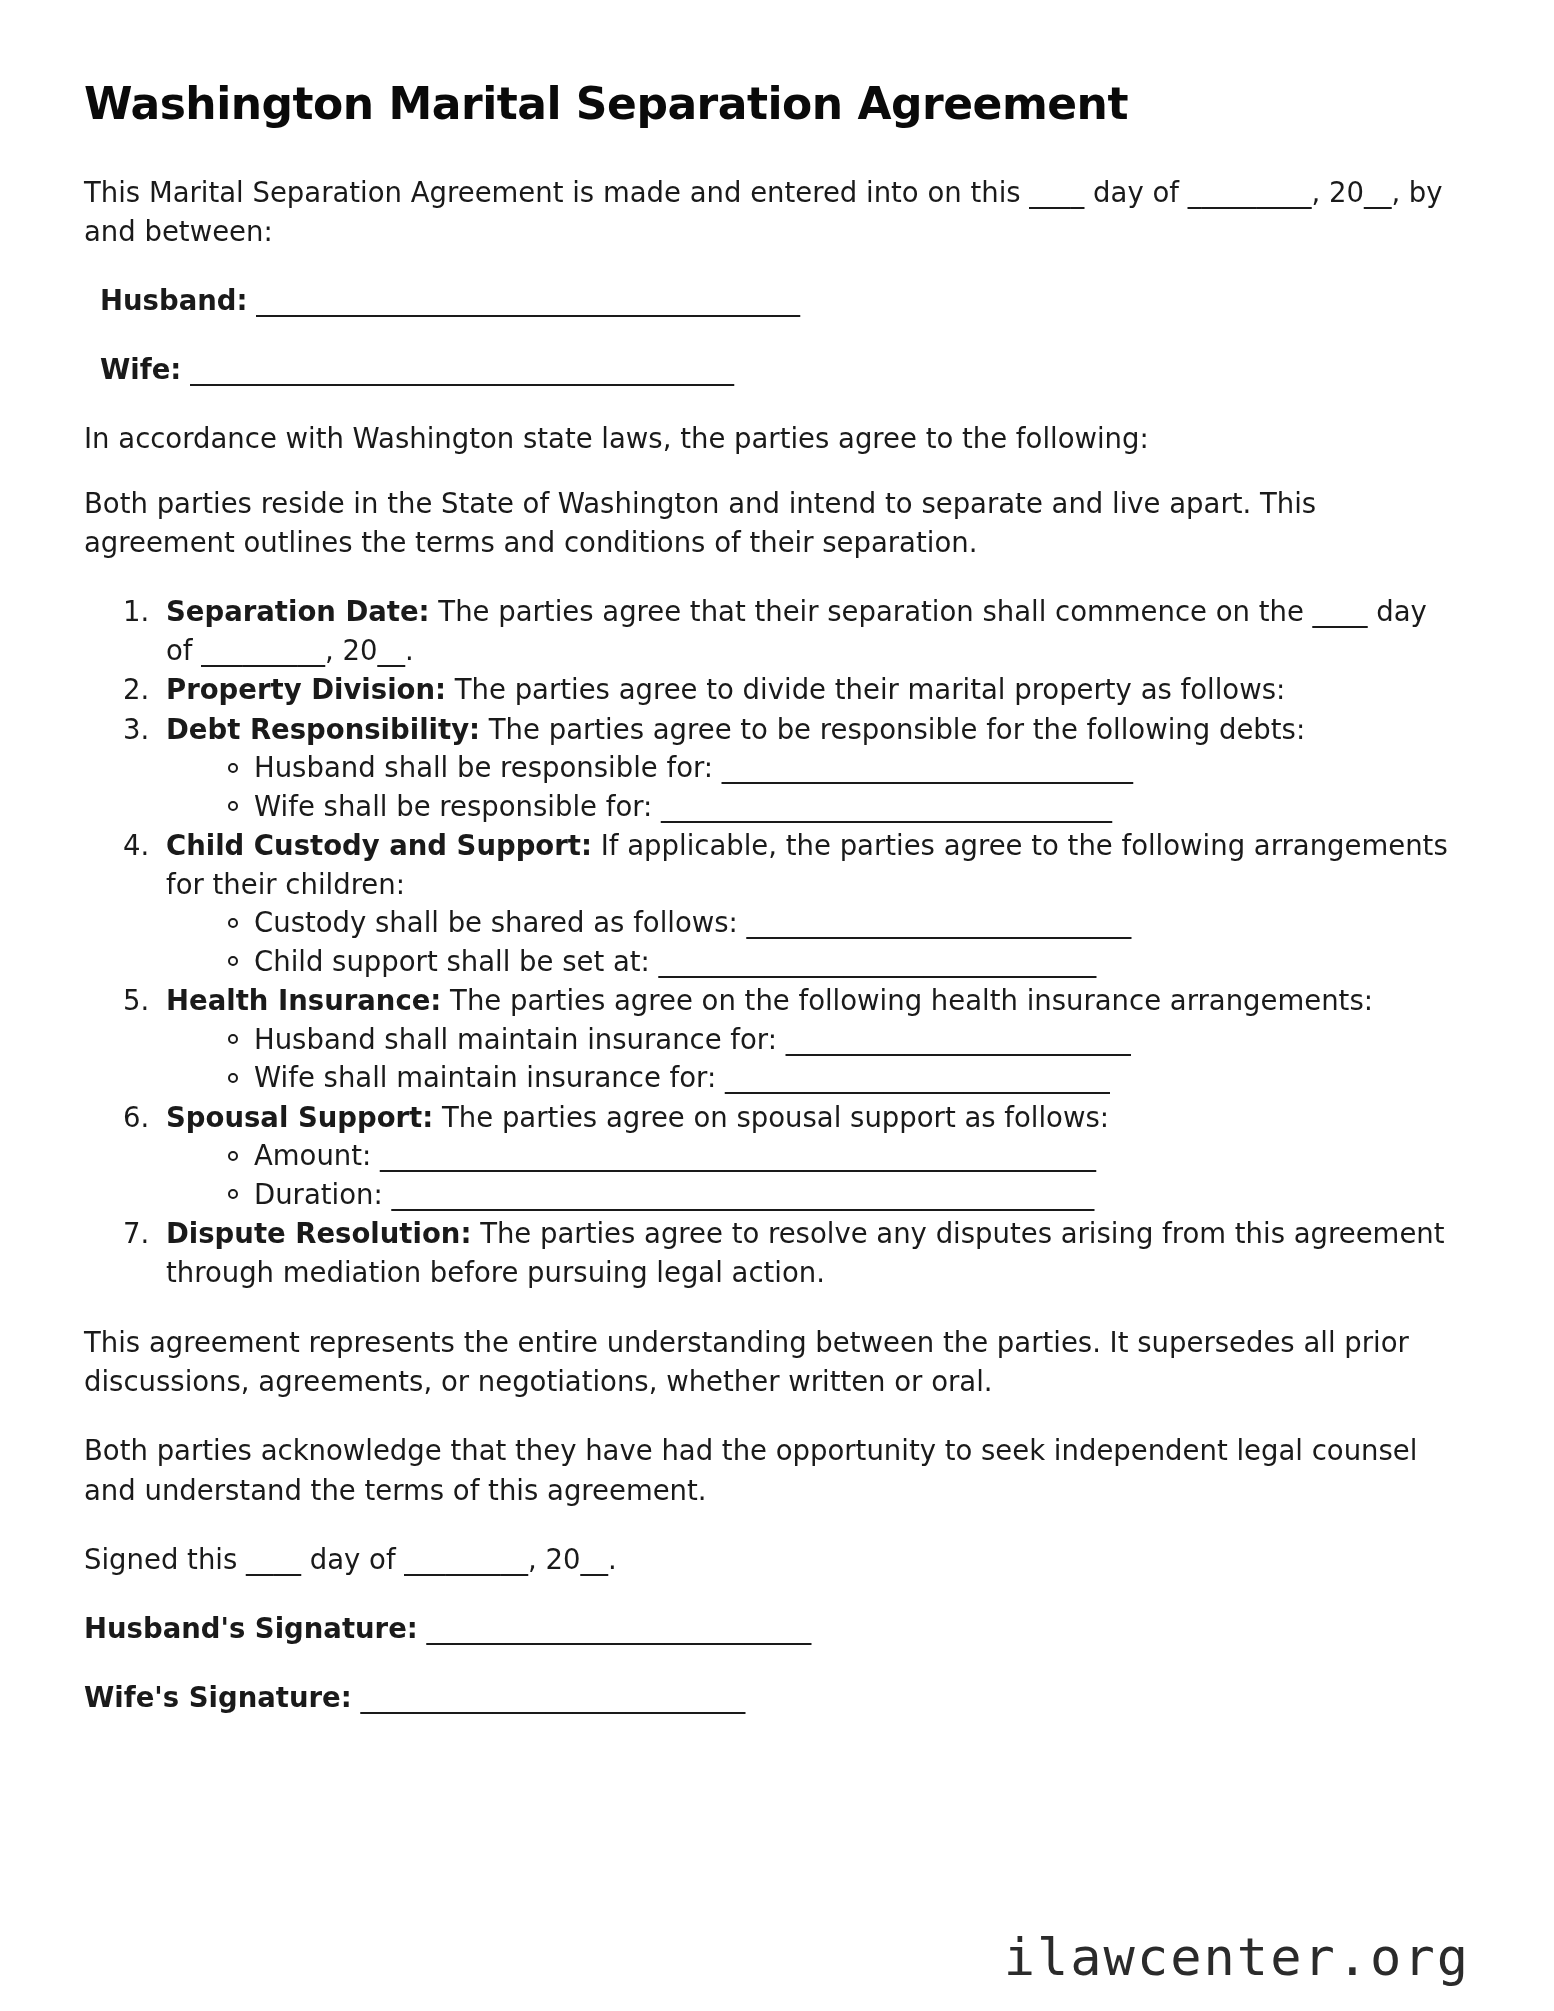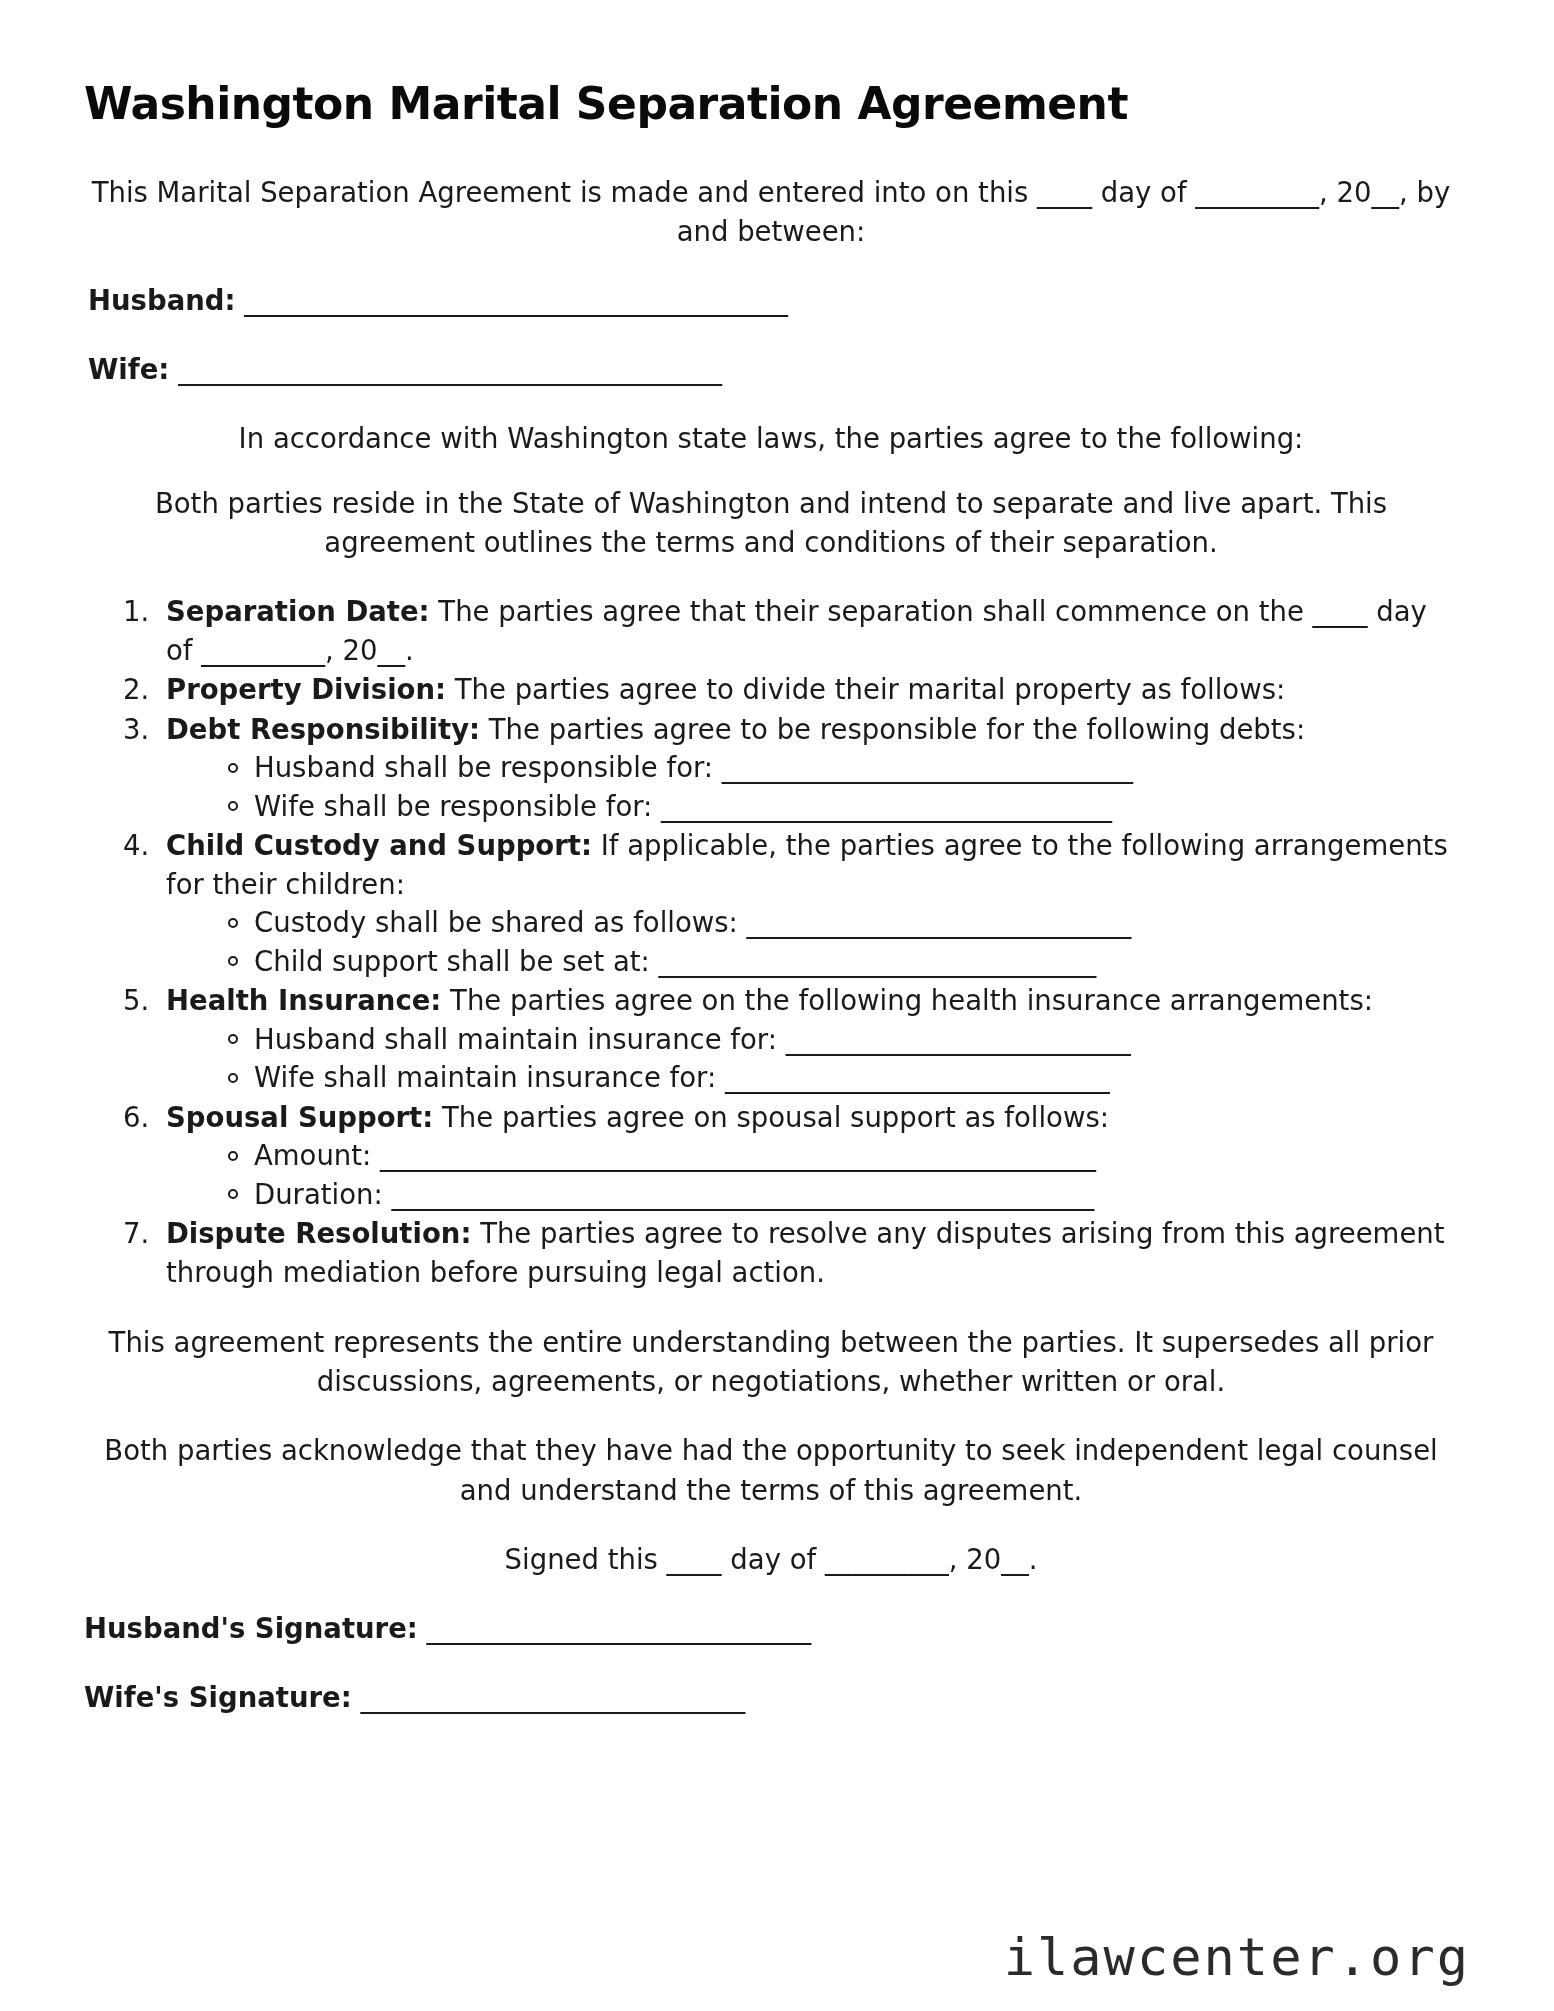--- a/index.html
+++ b/index.html
@@ -36,28 +36,27 @@
     color: #0a0a0a;
   }
 
   
   .para {
     font-size: 27.5px;
     line-height: 1.42;
     margin: 0 0 30px 0;
     max-width: 1380px;
     color: #1a1a1a;
-    text-align: center;
   }
   .para.tight { margin-bottom: 26px; }
 
   .field-row {
     font-size: 27.5px;
     line-height: 1.42;
-    margin: 0 0 30px 4px;
+    margin: 0 0 30px 16px;
     color: #1a1a1a;
   }
   .field-label { font-weight: bold; }
 
   
   .blank { white-space: pre; letter-spacing: -0.5px; }
 
   
   ol.clauses {
     margin: 0 0 32px 0;

